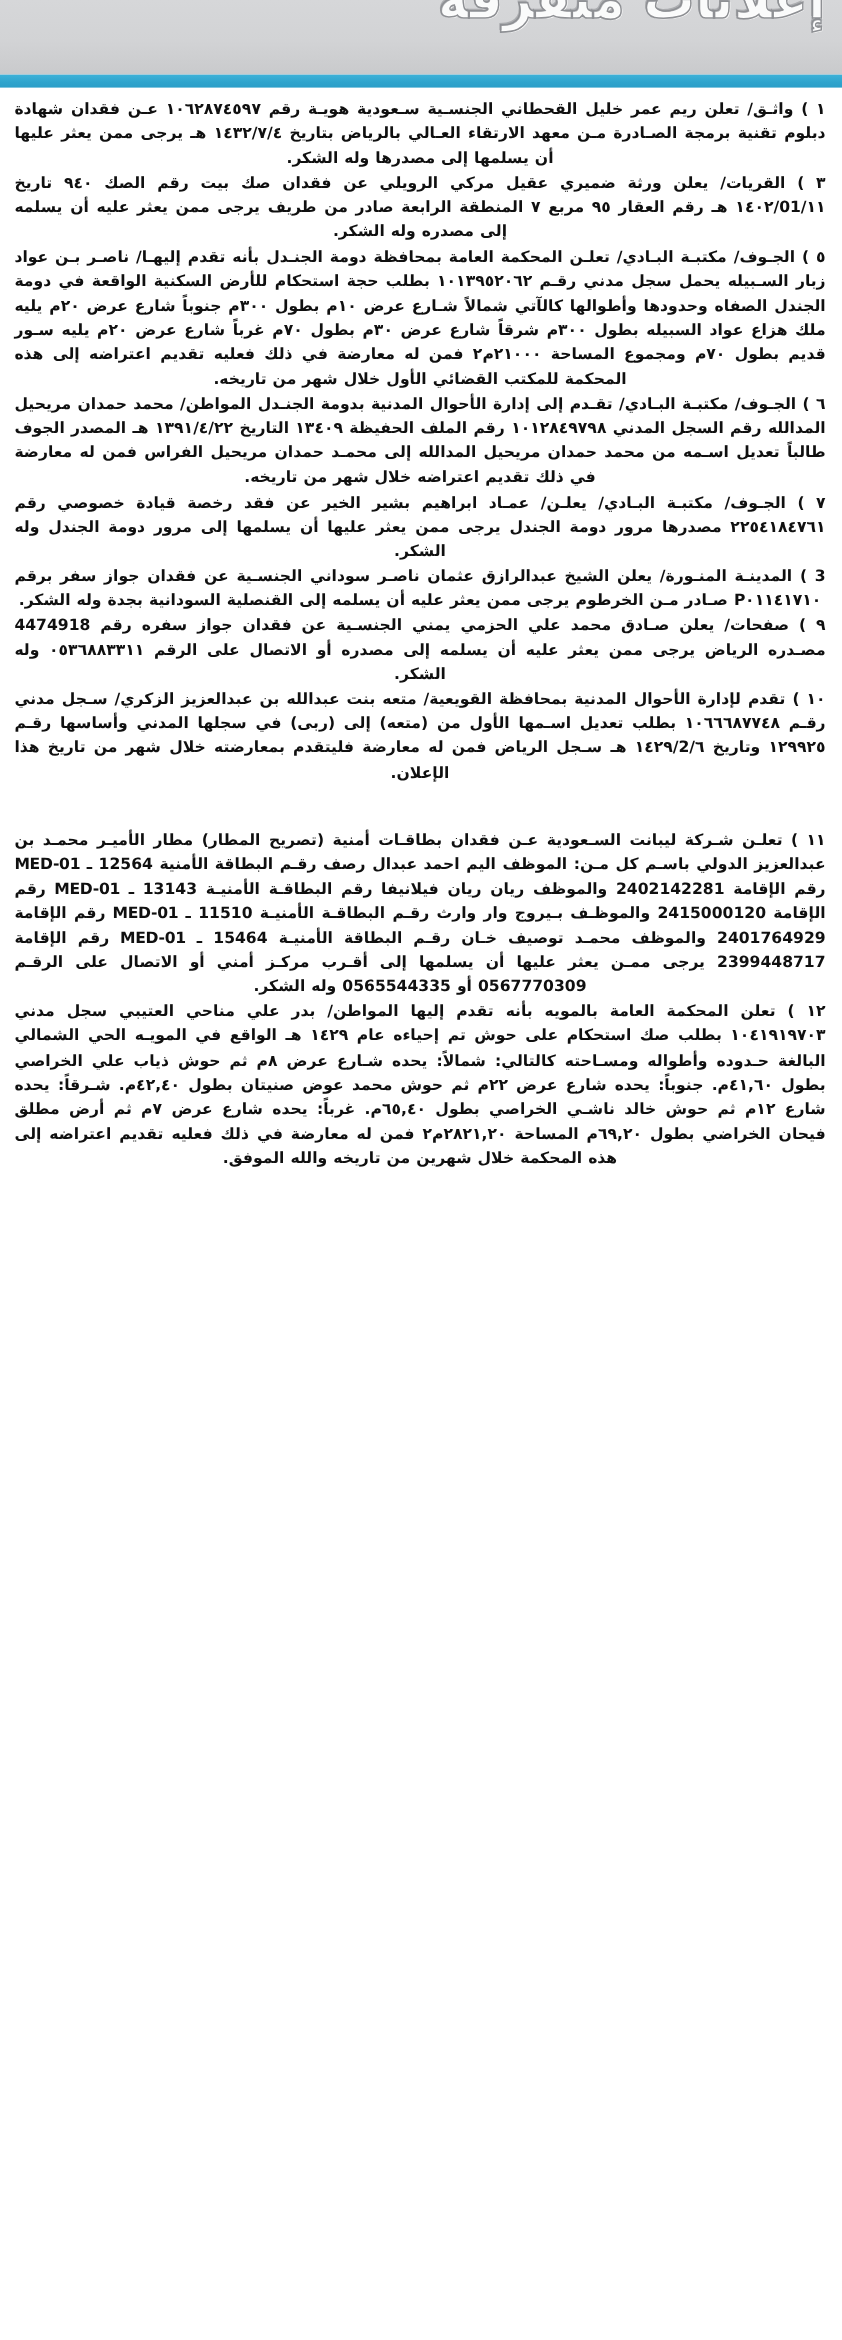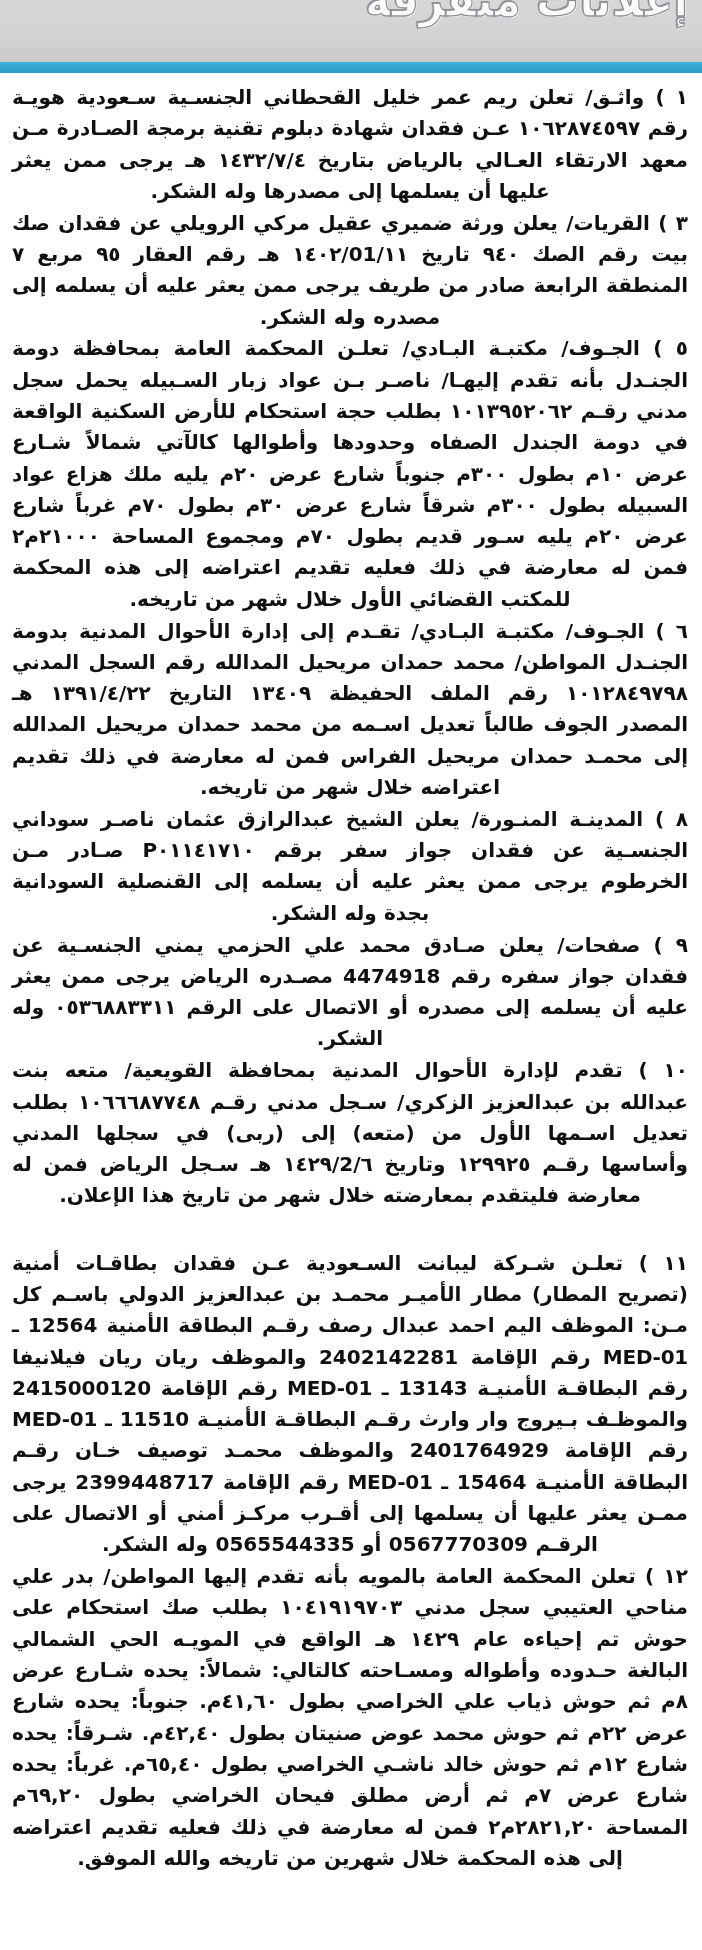--- a/index.html
+++ b/index.html
@@ -58,21 +58,21 @@
     box-sizing: border-box;
     width: 702px;
     padding: 9px 14px 0 12px;
     direction: rtl;
     text-align: justify;
     text-align-last: center;
   }
 
   .ad-item {
     font-family: "DejaVu Sans", "Liberation Sans", sans-serif;
-    font-size: 20px;
+    font-size: 13px;
     font-weight: 700;
     line-height: 1.565;
     color: #101010;
     margin: 0 0 0.5px 0;
     text-align: justify;
     text-align-last: center;
     word-spacing: 0.5px;
     letter-spacing: -0.2px;
     text-justify: inter-word;
     direction: rtl;
@@ -96,19 +96,20 @@
   <h1 class="masthead-title">إعلانات متفرقة</h1>
 </header>
 
 <div class="accent-bar"></div>
 
 <main class="ads-column">
   <p class="ad-item">١ ) واثـق/ تعلن ريم عمر خليل القحطاني الجنسـية سـعودية هويـة رقم ١٠٦٢٨٧٤٥٩٧ عـن فقدان شهادة دبلوم تقنية برمجة الصـادرة مـن معهد الارتقاء العـالي بالرياض بتاريخ ١٤٣٢/٧/٤ هـ يرجى ممن يعثر عليها أن يسلمها إلى مصدرها وله الشكر.</p>
   <p class="ad-item">٣ ) القريات/ يعلن ورثة ضميري عقيل مركي الرويلي عن فقدان صك بيت رقم الصك ٩٤٠ تاريخ ١٤٠٢/01/١١ هـ رقم العقار ٩٥ مربع ٧ المنطقة الرابعة صادر من طريف يرجى ممن يعثر عليه أن يسلمه إلى مصدره وله الشكر.</p>
   <p class="ad-item">٥ ) الجـوف/ مكتبـة البـادي/ تعلـن المحكمة العامة بمحافظة دومة الجنـدل بأنه تقدم إليهـا/ ناصـر بـن عواد زبار السـبيله يحمل سجل مدني رقـم ١٠١٣٩٥٢٠٦٢ بطلب حجة استحكام للأرض السكنية الواقعة في دومة الجندل الصفاه وحدودها وأطوالها كالآتي شمالاً شـارع عرض ١٠م بطول ٣٠٠م جنوباً شارع عرض ٢٠م يليه ملك هزاع عواد السبيله بطول ٣٠٠م شرقاً شارع عرض ٣٠م بطول ٧٠م غرباً شارع عرض ٢٠م يليه سـور قديم بطول ٧٠م ومجموع المساحة ٢١٠٠٠م٢ فمن له معارضة في ذلك فعليه تقديم اعتراضه إلى هذه المحكمة للمكتب القضائي الأول خلال شهر من تاريخه.</p>
   <p class="ad-item">٦ ) الجـوف/ مكتبـة البـادي/ تقـدم إلى إدارة الأحوال المدنية بدومة الجنـدل المواطن/ محمد حمدان مريحيل المدالله رقم السجل المدني ١٠١٢٨٤٩٧٩٨ رقم الملف الحفيظة ١٣٤٠٩ التاريخ ١٣٩١/٤/٢٢ هـ المصدر الجوف طالباً تعديل اسـمه من محمد حمدان مريحيل المدالله إلى محمـد حمدان مريحيل الفراس فمن له معارضة في ذلك تقديم اعتراضه خلال شهر من تاريخه.</p>
-  <p class="ad-item">٨ ) المدينـة المنـورة/ يعلن الشيخ عبدالرازق عثمان ناصـر سوداني الجنسـية عن فقدان جواز سفر برقم P٠١١٤١٧١٠ صـادر مـن الخرطوم يرجى ممن يعثر عليه أن يسلمه إلى القنصلية السودانية بجدة وله الشكر.</p>
+  <p class="ad-item">٧ ) الجـوف/ مكتبـة البـادي/ يعلـن/ عمـاد ابراهيم بشير الخير عن فقد رخصة قيادة خصوصي رقم ٢٢٥٤١٨٤٧٦١ مصدرها مرور دومة الجندل يرجى ممن يعثر عليها أن يسلمها إلى مرور دومة الجندل وله الشكر.</p>
+  <p class="ad-item">3 ) المدينـة المنـورة/ يعلن الشيخ عبدالرازق عثمان ناصـر سوداني الجنسـية عن فقدان جواز سفر برقم P٠١١٤١٧١٠ صـادر مـن الخرطوم يرجى ممن يعثر عليه أن يسلمه إلى القنصلية السودانية بجدة وله الشكر.</p>
   <p class="ad-item">٩ ) صفحات/ يعلن صـادق محمد علي الحزمي يمني الجنسـية عن فقدان جواز سفره رقم 4474918 مصـدره الرياض يرجى ممن يعثر عليه أن يسلمه إلى مصدره أو الاتصال على الرقم ٠٥٣٦٨٨٣٣١١ وله الشكر.</p>
   <p class="ad-item">١٠ ) تقدم لإدارة الأحوال المدنية بمحافظة القويعية/ متعه بنت عبدالله بن عبدالعزيز الزكري/ سـجل مدني رقـم ١٠٦٦٦٨٧٧٤٨ بطلب تعديل اسـمها الأول من (متعه) إلى (ربى) في سجلها المدني وأساسها رقـم ١٢٩٩٢٥ وتاريخ ١٤٢٩/2/٦ هـ سـجل الرياض فمن له معارضة فليتقدم بمعارضته خلال شهر من تاريخ هذا الإعلان.</p>
   <p class="ad-item latin-mixed">١١ ) تعلـن شـركة ليبانت السـعودية عـن فقدان بطاقـات أمنية (تصريح المطار) مطار الأميـر محمـد بن عبدالعزيز الدولي باسـم كل مـن: الموظف اليم احمد عبدال رصف رقـم البطاقة الأمنية 12564 ـ MED-01 رقم الإقامة 2402142281 والموظف ريان ريان فيلانيفا رقم البطاقـة الأمنيـة 13143 ـ MED-01 رقم الإقامة 2415000120 والموظـف بـيروج وار وارث رقـم البطاقـة الأمنيـة 11510 ـ MED-01 رقم الإقامة 2401764929 والموظف محمـد توصيف خـان رقـم البطاقة الأمنيـة 15464 ـ MED-01 رقم الإقامة 2399448717 يرجى ممـن يعثر عليها أن يسلمها إلى أقـرب مركـز أمني أو الاتصال على الرقـم 0567770309 أو 0565544335 وله الشكر.</p>
   <p class="ad-item">١٢ ) تعلن المحكمة العامة بالمويه بأنه تقدم إليها المواطن/ بدر علي مناحي العتيبي سجل مدني ١٠٤١٩١٩٧٠٣ بطلب صك استحكام على حوش تم إحياءه عام ١٤٢٩ هـ الواقع في المويـه الحي الشمالي البالغة حـدوده وأطواله ومسـاحته كالتالي: شمالاً: يحده شـارع عرض ٨م ثم حوش ذياب علي الخراصي بطول ٤١,٦٠م. جنوباً: يحده شارع عرض ٢٢م ثم حوش محمد عوض صنيتان بطول ٤٢,٤٠م. شـرقاً: يحده شارع ١٢م ثم حوش خالد ناشـي الخراصي بطول ٦٥,٤٠م. غرباً: يحده شارع عرض ٧م ثم أرض مطلق فيحان الخراضي بطول ٦٩,٢٠م المساحة ٢٨٢١,٢٠م٢ فمن له معارضة في ذلك فعليه تقديم اعتراضه إلى هذه المحكمة خلال شهرين من تاريخه والله الموفق.</p>
 
 </main>
 
 </body></html>

